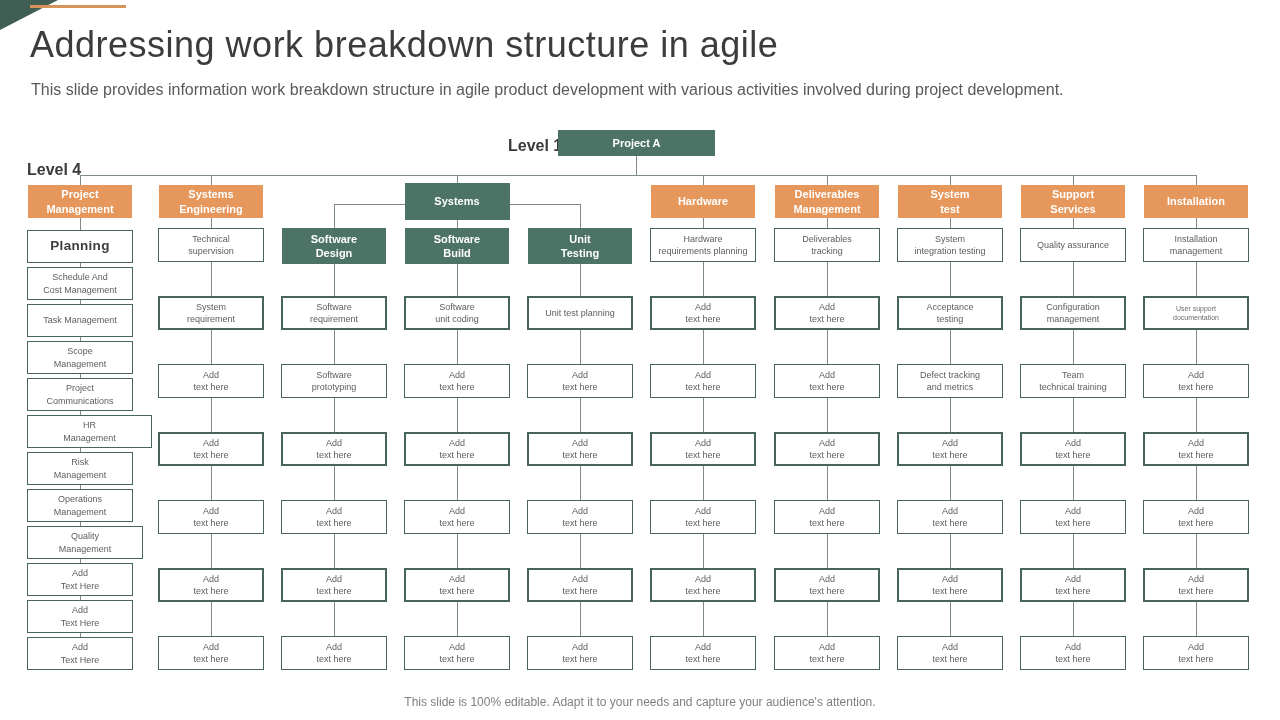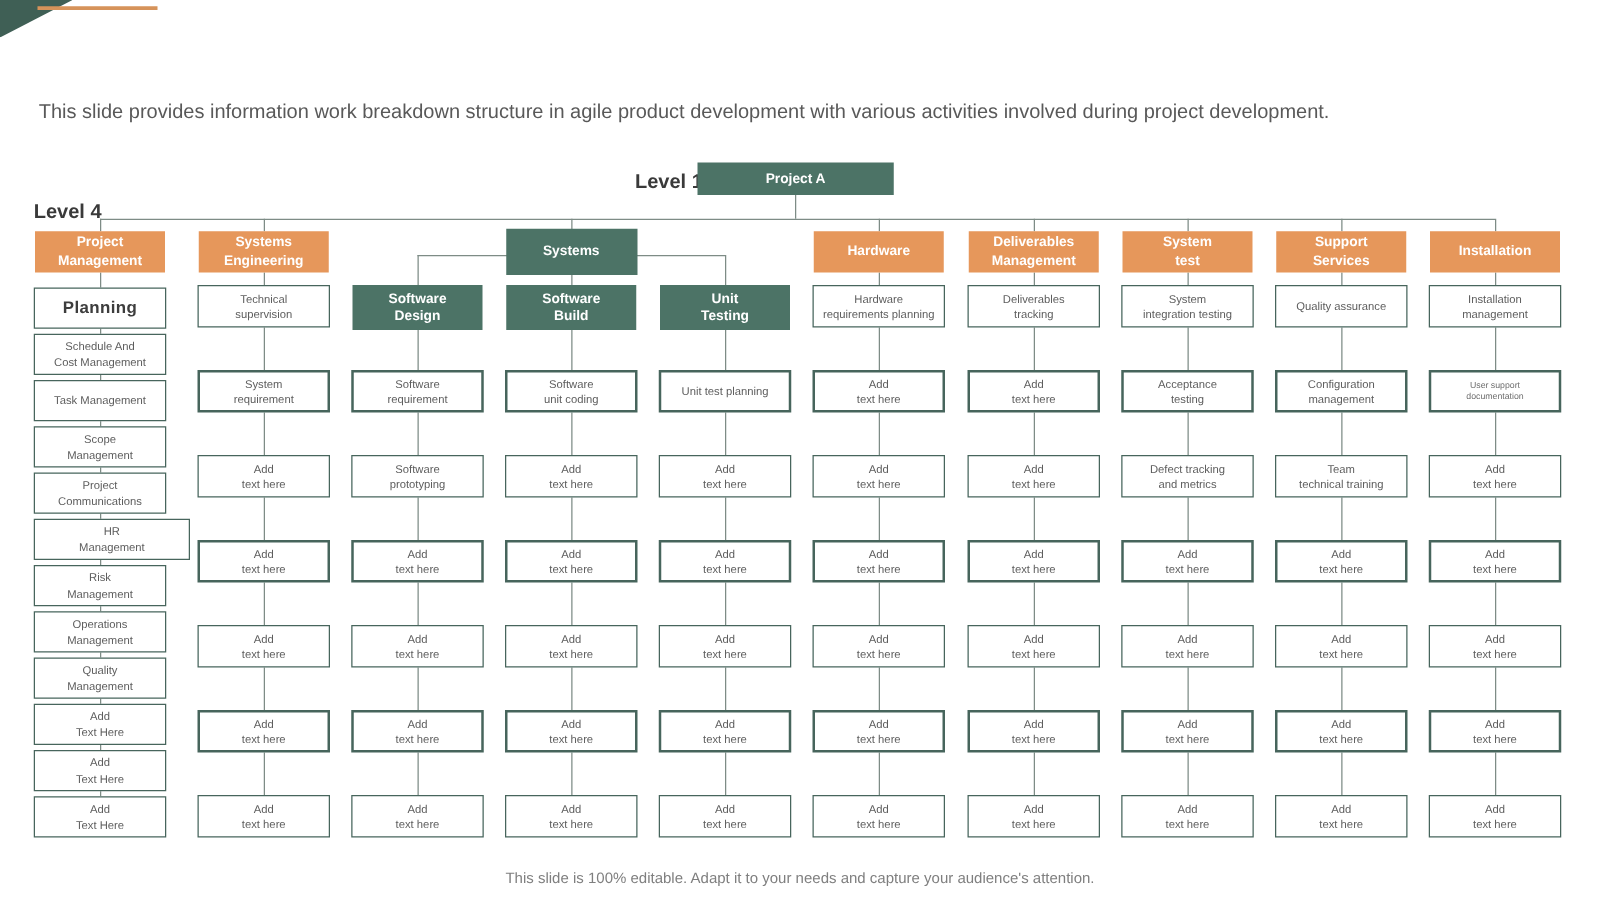--- a/index.html
+++ b/index.html
@@ -29,20 +29,21 @@
   .node.small-text{font-size:7px;color:#6d6d6d;}
   .node.planning{font-size:13.5px;font-weight:700;color:#3d3d3d;letter-spacing:0.3px;}
   .root-node{left:558px;top:130px;width:157px;height:26px;font-size:12px;text-align:center;}
 </style>
 </head>
 <body>
 
 <div class="slide">
   <div class="corner-triangle"></div>
   <div class="accent-line"></div>
+  <div class="title">Addressing work breakdown structure in agile</div>
   <div class="subtitle">This slide provides information work breakdown structure in agile product development with various activities involved during project development.</div>
 
   <div class="level-label level1-label">Level 1</div>
   <div class="level-label level2-label">Level 4</div>
 
   <div id="diagram">
       <div class="line" style="left: 80px; top: 175px; width: 1116px; height: 1px;"></div>
       <div class="line" style="left: 636px; top: 156px; width: 1px; height: 19px;"></div>
       <div class="line" style="left: 80px; top: 175px; width: 1px; height: 10px;"></div>
       <div class="line" style="left: 211px; top: 175px; width: 1px; height: 10px;"></div>
@@ -87,21 +88,21 @@
       <div class="node white" style="left: 27px; top: 341px; width: 106px; height: 33px;">Scope
 Management</div>
       <div class="node white" style="left: 27px; top: 378px; width: 106px; height: 33px;">Project
 Communications</div>
       <div class="node white" style="left: 27px; top: 415px; width: 125px; height: 33px;">HR
 Management</div>
       <div class="node white" style="left: 27px; top: 452px; width: 106px; height: 33px;">Risk
 Management</div>
       <div class="node white" style="left: 27px; top: 489px; width: 106px; height: 33px;">Operations
 Management</div>
-      <div class="node white" style="left: 27px; top: 526px; width: 106px; height: 33px;">Quality
+      <div class="node white" style="left: 27px; top: 526px; width: 116px; height: 33px;">Quality
 Management</div>
       <div class="node white" style="left: 27px; top: 563px; width: 106px; height: 33px;">Add
 Text Here</div>
       <div class="node white" style="left: 27px; top: 600px; width: 106px; height: 33px;">Add
 Text Here</div>
       <div class="node white" style="left: 27px; top: 637px; width: 106px; height: 33px;">Add
 Text Here</div>
       <div class="node white" style="left: 158px; top: 228px; width: 106px; height: 34px;">Technical
 supervision</div>
       <div class="node white thick" style="left: 158px; top: 296px; width: 106px; height: 34px;">System

